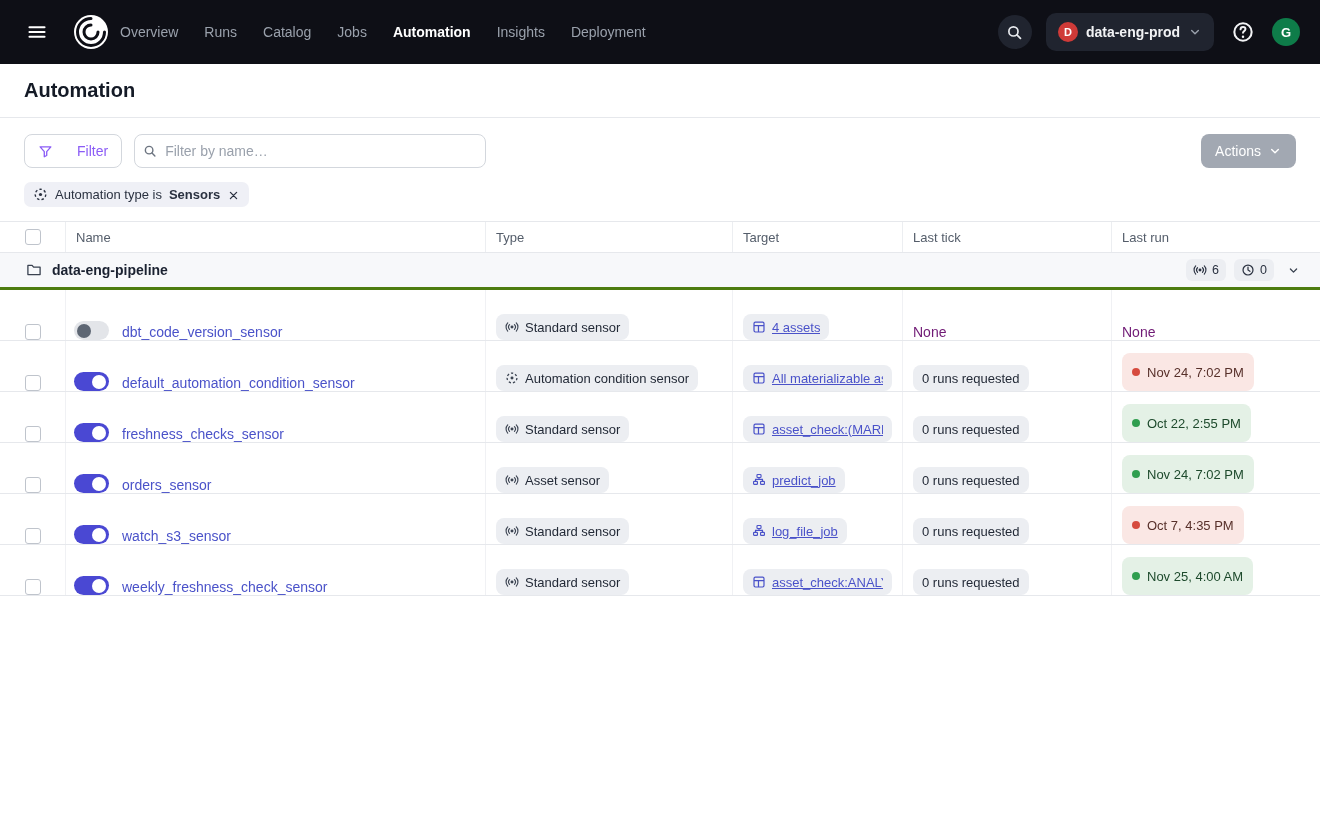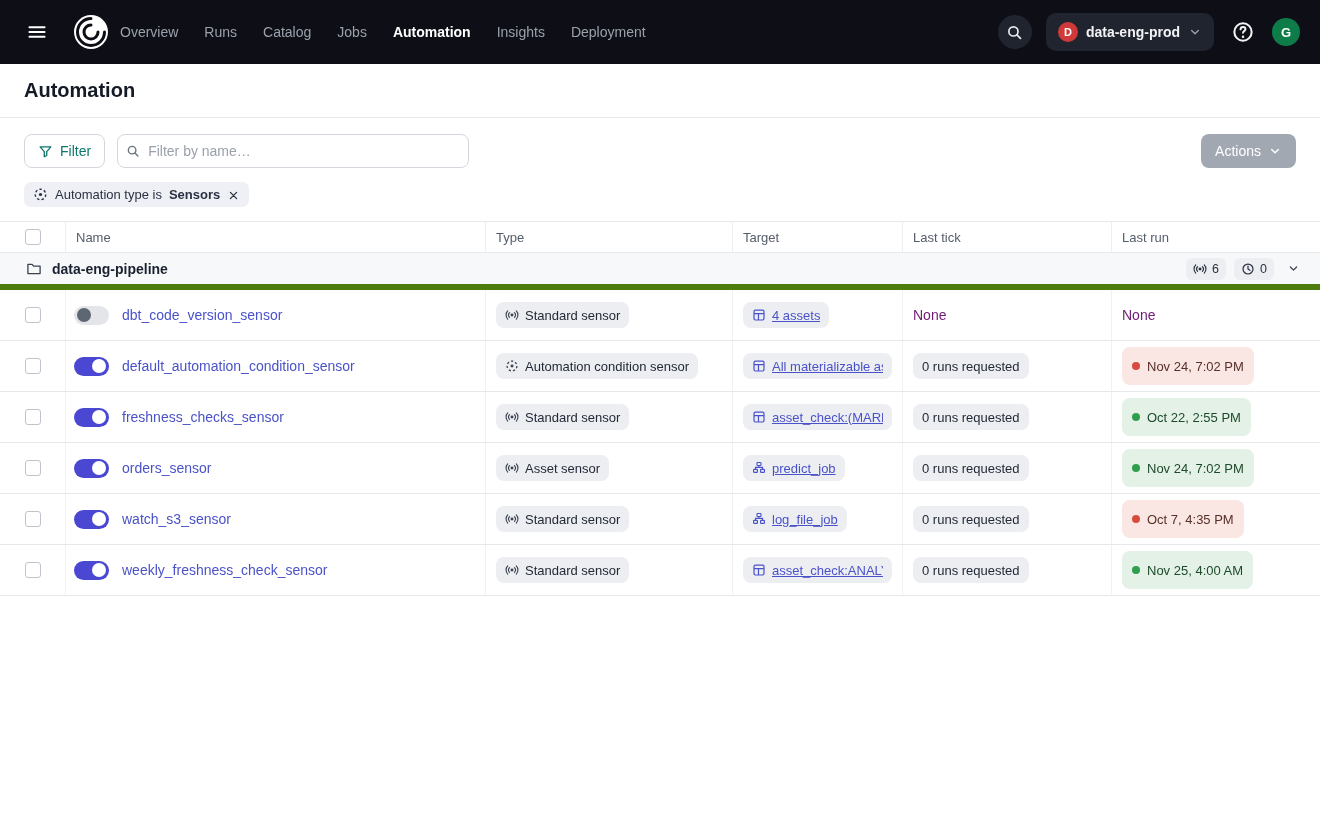--- a/index.html
+++ b/index.html
@@ -22,48 +22,48 @@
   .deploy-caret{color:#9aa1ac}
   .help-btn{width:30px;height:30px;display:flex;align-items:center;justify-content:center;color:#f2f3f5;cursor:pointer}
   .avatar{width:28px;height:28px;border-radius:50%;background:#0e7c49;color:#fff;font-size:13px;font-weight:700;display:flex;align-items:center;justify-content:center;cursor:pointer}
 
   
   .page-header{height:54px;display:flex;align-items:center;padding:0 24px;border-bottom:1px solid #e6e8ec;background:#fff}
   .page-title{font-size:20px;font-weight:700;color:#141a26}
 
   
   .toolbar{display:flex;align-items:center;gap:12px;padding:16px 24px 14px}
-  .btn-outline{height:34px;display:inline-flex;align-items:center;gap:7px;padding:0 13px;border:1px solid #d3d7dd;border-radius:8px;background:#fff;font-size:14px;color:#0f766e;cursor:pointer}
+  .btn-outline{height:34px;display:inline-flex;align-items:center;gap:24px;padding:0 13px;border:1px solid #d3d7dd;border-radius:8px;background:#fff;font-size:14px;color:#8b5cf6;cursor:pointer}
   .search-wrap{position:relative}
   .search-wrap .ic{position:absolute;left:9px;top:50%;transform:translateY(-50%);color:#6c7480}
   .search-input{width:352px;height:34px;border:1px solid #d3d7dd;border-radius:8px;padding:0 10px 0 30px;font-size:14px;color:#232a37;font-family:"Liberation Sans",sans-serif;outline:none}
   .search-input::placeholder{color:#9aa1ac}
   .btn-actions{margin-left:auto;height:34px;display:inline-flex;align-items:center;gap:7px;padding:0 14px;border:none;border-radius:8px;background:#a2a8b2;color:#fff;font-size:14px;font-weight:500;cursor:pointer}
 
   
   .filter-row{padding:0 24px 14px;border-bottom:1px solid #e6e8ec}
   .filter-chip{display:inline-flex;align-items:flex-end;gap:7px;background:#eff0f6;border-radius:7px;padding:5px 9px;font-size:13px;color:#2a3140}
   .filter-chip .val{font-weight:700}
   .filter-chip .close{display:flex;align-items:center;color:#2a3140;cursor:pointer}
 
   
   .grid-cols{display:grid;grid-template-columns:66px 420px 247px 170px 209px 1fr}
   .thead{height:31px;border-bottom:1px solid #e6e8ec;color:#545d6a;font-size:13px}
   .thead .hcell{display:flex;align-items:center;padding:0 10px;border-right:1px solid #eceef1}
   .thead .hcell:last-child{border-right:none}
   .thead .c-check{justify-content:center}
 
-  .group-row{height:37px;background:#f7f8fa;border-bottom:6px solid #4d7c0f;display:flex;align-items:center;padding:0 16px 0 26px;gap:10px}
+  .group-row{height:37px;background:#f7f8fa;border-bottom:3px solid #4d7c0f;display:flex;align-items:center;padding:0 16px 0 26px;gap:10px}
   .group-name{font-size:14px;font-weight:700;color:#1a2130}
   .group-right{margin-left:auto;display:flex;align-items:center;gap:8px}
   .count-chip{display:inline-flex;align-items:center;gap:5px;background:#eceef2;border-radius:6px;height:22px;padding:0 7px;font-size:12.5px;color:#2a3140}
   .group-caret{width:22px;height:22px;display:flex;align-items:center;justify-content:center;color:#3a4250;cursor:pointer}
 
   .trow{border-bottom:1px solid #e6e8ec;background:#fff}
-  .cell{display:flex;align-items:center;min-height:50px;padding:0 10px;border-right:1px solid #f0f1f4;overflow:hidden}
+  .cell{display:flex;align-items:flex-end;min-height:50px;padding:0 10px;border-right:1px solid #f0f1f4;overflow:hidden}
   .cell:last-child{border-right:none}
   .c-check{justify-content:center}
   .checkbox{width:16px;height:16px;border:1.5px solid #bfc4cc;border-radius:3px;background:#fff;cursor:pointer;flex:none}
 
   .c-name{gap:13px;padding-left:8px}
   .toggle{width:35px;height:19px;border-radius:10px;position:relative;cursor:pointer;flex:none}
   .toggle .knob{position:absolute;top:2.5px;width:14px;height:14px;border-radius:50%}
   .toggle.off{background:#e3e5e9}
   .toggle.off .knob{left:3px;background:#5d6673}
   .toggle.on{background:#4a48d3}

